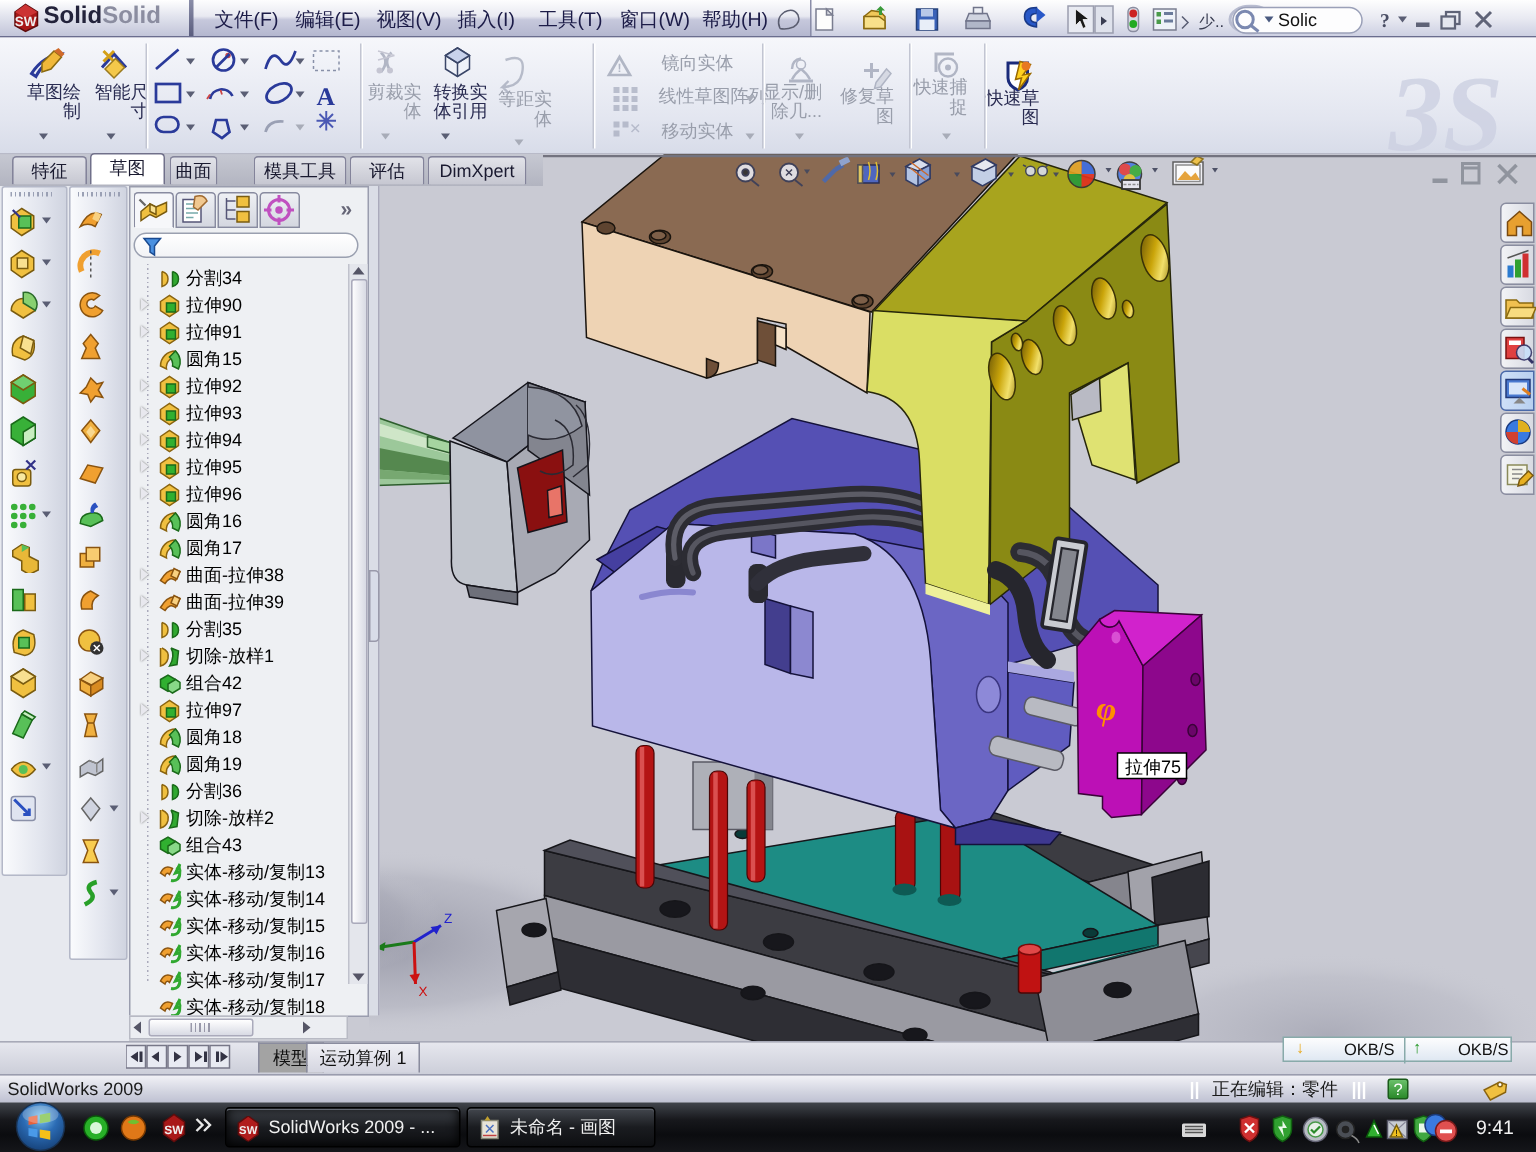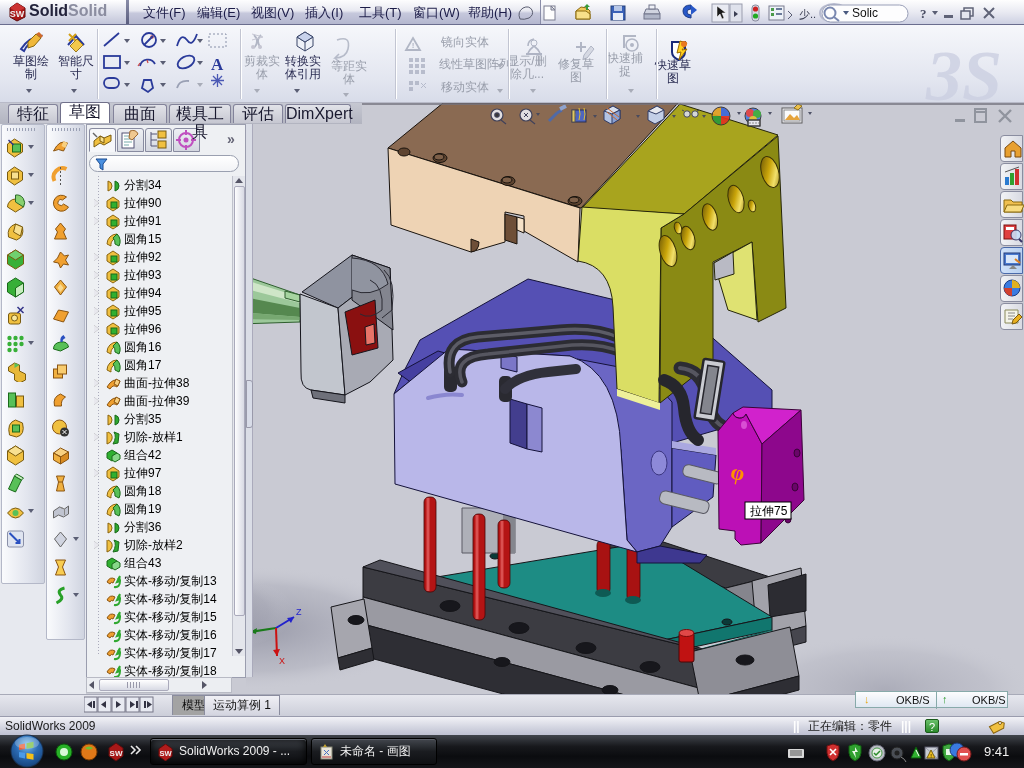--- a/index.html
+++ b/index.html
@@ -3,27 +3,27 @@
 <style>
 *{margin:0;padding:0;box-sizing:border-box}
 html,body{width:1024px;height:768px;overflow:hidden;font-family:"Liberation Sans",sans-serif}
 #scr{position:relative;width:1024px;height:768px;background:#c9cad3}
 .abs{position:absolute}
 #title{left:0;top:0;width:1024px;height:25px;background:linear-gradient(#fdfdfe,#e8e9f1 45%,#c6c8dc 55%,#b4b7cf);border-bottom:1px solid #6a6d8e}
 #logoarea{left:0;top:0;width:126px;height:24px;background:linear-gradient(#ffffff,#dfe1ec 50%,#c2c5d9)}
 #logosep{left:126px;top:0;width:3px;height:24px;background:linear-gradient(#8a8da8,#5a5d7e)}
 .menu{position:absolute;top:0;height:24px;line-height:26px;color:#1c1c48;font-size:13px;z-index:3}
 #cmdbar{left:0;top:25px;width:1024px;height:78px;background:linear-gradient(#f6f7fb,#e3e6f0 70%,#d8dce9);border-bottom:1px solid #b8bac8}
-.cmlbl{position:absolute;font-size:12px;color:#2a2c52;text-align:center;line-height:13px}
+.cmlbl{position:absolute;font-size:12px;color:#2a2c52;text-align:right;line-height:13px}
 .cmlbl.dis{color:#999eab}
 .caret{position:absolute;width:0;height:0;border-left:3px solid transparent;border-right:3px solid transparent;border-top:4px solid #5a5e74}
 .caret.dis{border-top-color:#a8acb8}
 .vsep{position:absolute;top:4px;width:1px;height:70px;background:#c2c5d2;box-shadow:1px 0 0 #fff}
 #tabrow{left:0;top:103px;width:1024px;height:21px;z-index:6}
-.ctab{position:absolute;top:1px;height:19px;background:linear-gradient(#e2e3e9,#c6c7d1);border:1px solid #83839a;border-bottom:none;border-radius:3px 3px 0 0;font-size:16px;color:#1a1a30;text-align:center;line-height:18px}
+.ctab{position:absolute;top:1px;height:19px;background:linear-gradient(#e2e3e9,#c6c7d1);border:1px solid #83839a;border-bottom:none;border-radius:3px 3px 0 0;font-size:12px;color:#1a1a30;text-align:center;line-height:18px}
 .ctab.act{background:#ffffff;height:21px;top:-1px;z-index:3;border-color:#70708a}
 .vtb{background:linear-gradient(90deg,#fafbfd,#e2e5ee 60%,#d0d4e0);border:1px solid #b4b8c8;border-radius:2px;z-index:4}
 .grip{position:absolute;left:5px;top:3px;width:28px;height:3px;background:repeating-linear-gradient(90deg,#9aa0b4 0 1px,transparent 1px 3px)}
 #tree{left:86px;top:124px;width:160px;height:554px;background:#eef0f3;border:1px solid #9a9dae;z-index:4}
 .ptab{position:absolute;top:3px;width:27px;height:24px;background:linear-gradient(#eef0f4,#d4d7e0);border:1px solid #888ba0;border-radius:3px 3px 0 0}
 #filterbox{position:absolute;left:2px;top:30px;width:150px;height:17px;background:linear-gradient(#fff,#f2f3f6);border:1px solid #9aa0b0;border-radius:9px}
 #treelist{position:absolute;left:0px;top:51px;width:144px;height:502px;overflow:hidden;font-size:12px;color:#000}
 .trow{position:absolute;left:0;height:18px;line-height:18px;white-space:nowrap}
 .trow .exp{position:absolute;left:7px;top:5px;width:0;height:0;border-top:4px solid transparent;border-bottom:4px solid transparent;border-left:5px solid #e8e8ee;filter:drop-shadow(0 0 0.6px #777)}
 .trow .lbl{position:absolute;left:37px;top:0}
@@ -228,21 +228,21 @@
       <div class="vsep" style="left:508px"></div>
       <div class="vsep" style="left:606px"></div>
       <div class="vsep" style="left:656px"></div>
     </div>
 <div class="abs" style="left:0;top:103px;width:362px;height:21px;background:linear-gradient(#c6c8d2,#b2b4c0);z-index:2"></div>
 <div class="abs" style="left:0;top:124px;width:86px;height:570px;background:#e7e9ef;z-index:1"></div>
 <div class="abs" style="left:246px;top:124px;width:7px;height:553px;background:#dadde6;border-right:1px solid #aab;z-index:2"></div>
 <div class="abs" id="tabrow">
 <div class="ctab" style="left:8px;width:50px">特征</div>
 <div class="ctab act" style="left:60px;width:50px">草图</div>
-<div class="ctab" style="left:113px;width:54px">曲面</div>
+<div class="ctab" style="left:113px;width:32px">曲面</div>
 <div class="ctab" style="left:169px;width:62px">模具工具</div>
 <div class="ctab" style="left:233px;width:50px">评估</div>
 <div class="ctab" style="left:285px;width:66px">DimXpert</div>
 </div>
 <div class="abs" id="vp">
       <svg id="vpsvg" width="1024" height="768" viewBox="0 0 1024 768">
 <defs>
 <linearGradient id="gold" x1="0" y1="0" x2="1" y2="1">
             <stop offset="0" stop-color="#5c4a06"></stop>
             <stop offset="0.45" stop-color="#caa50a"></stop>

